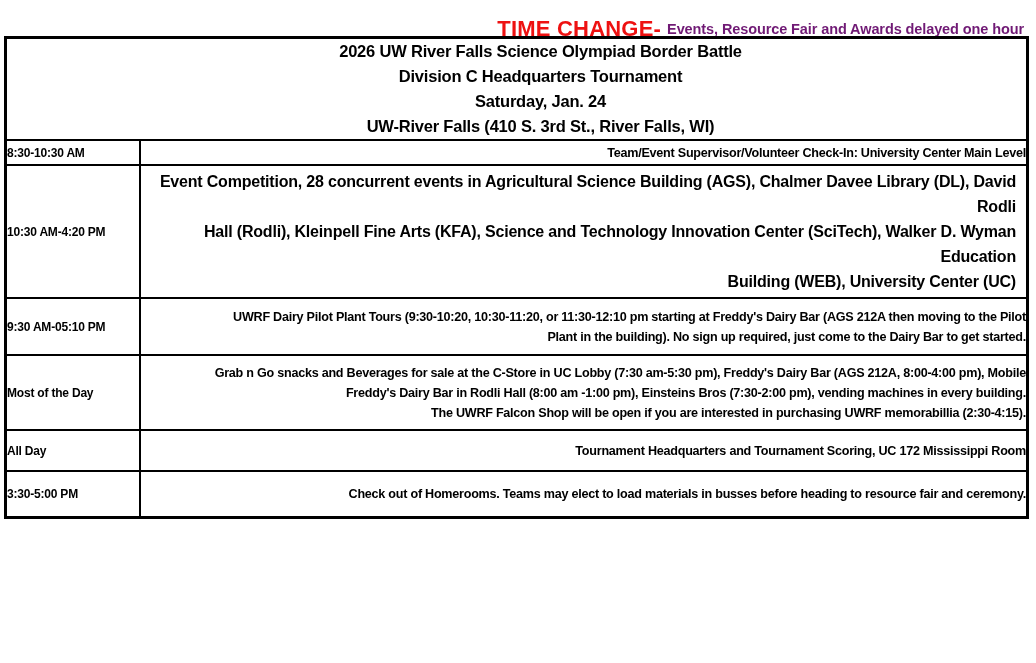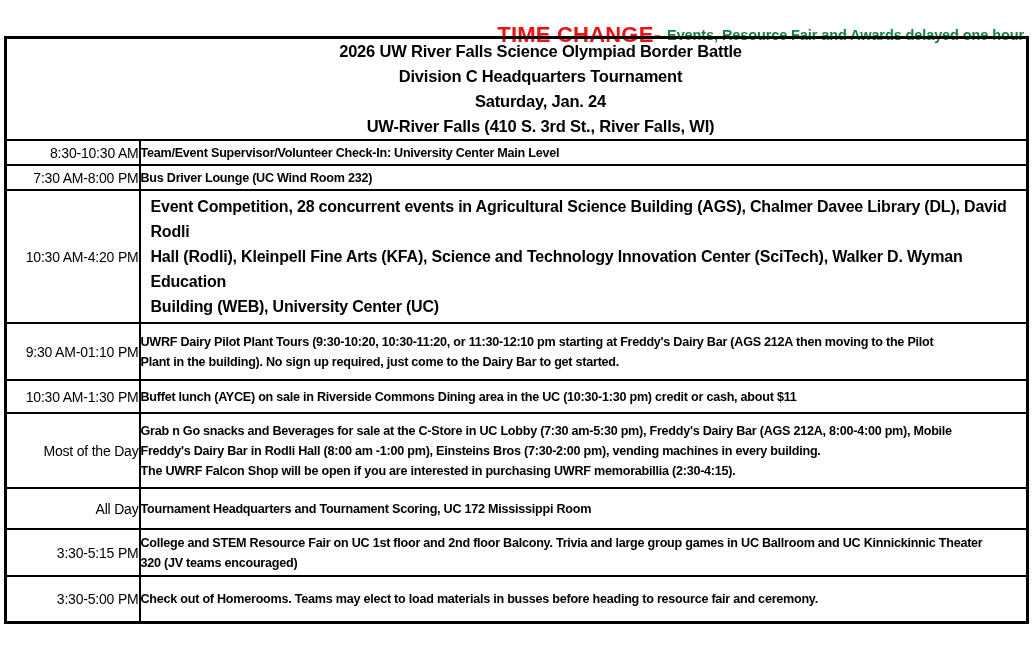--- a/index.html
+++ b/index.html
@@ -19,38 +19,38 @@
     position: relative;
     width: 1036px;
     height: 663px;
     box-sizing: border-box;
   }
 
   
   .banner {
     position: absolute;
     left: 0;
-    top: 18px;
+    top: 12px;
     width: 1030px;
     height: 34px;
     display: flex;
     align-items: center;
     justify-content: flex-end;
     padding-right: 6px;
     box-sizing: border-box;
     white-space: nowrap;
   }
   .banner-main {
     color: #ee1111;
     font-weight: bold;
     font-size: 22px;
     letter-spacing: 0.2px;
   }
   .banner-sub {
-    color: #15803d;
+    color: #701a75;
     font-weight: bold;
     font-size: 14.5px;
     margin-left: 6px;
     letter-spacing: -0.1px;
   }
 
   
   .sched {
     position: absolute;
     left: 4px;
@@ -76,32 +76,32 @@
   .title-line {
     font-weight: bold;
     font-size: 16.5px;
     line-height: 25px;
     letter-spacing: -0.2px;
     padding-left: 48px;
   }
 
   
   .time-cell {
-    text-align: right;
-    font-weight: normal;
-    font-size: 14px;
+    text-align: left;
+    font-weight: bold;
+    font-size: 12px;
     letter-spacing: -0.2px;
     padding: 4px 2px;
     vertical-align: top;
   }
   .time-cell.mid { vertical-align: middle; }
 
   
   .desc-cell {
-    text-align: left;
+    text-align: right;
     font-weight: bold;
     font-size: 12.6px;
     line-height: 20px;
     letter-spacing: -0.25px;
     padding: 4px 8px;
     vertical-align: top;
   }
   .desc-cell.mid { vertical-align: middle; }
   .desc-cell.big {
     font-size: 16px;
@@ -135,68 +135,49 @@
           <div class="title-line">UW-River Falls (410 S. 3rd St., River Falls, WI)</div>
         </td>
       </tr>
 
     <tr style="height: 25px;">
           <td class="time-cell mid">8:30-10:30 AM</td>
           <td class="desc-cell mid">
             <span class="desc-line">Team/Event Supervisor/Volunteer Check-In: University Center Main Level</span>
           </td>
         </tr>
-        <tr style="height: 25px;">
-          <td class="time-cell mid">7:30 AM-8:00 PM</td>
-          <td class="desc-cell mid">
-            <span class="desc-line">Bus Driver Lounge (UC Wind Room 232)</span>
-          </td>
-        </tr>
         <tr style="height: 82px;">
           <td class="time-cell">10:30 AM-4:20 PM</td>
           <td class="desc-cell big">
             <span class="desc-line">Event Competition, 28 concurrent events in Agricultural Science Building (AGS), Chalmer Davee Library (DL), David Rodli</span>
             <span class="desc-line">Hall (Rodli), Kleinpell Fine Arts (KFA), Science and Technology Innovation Center (SciTech), Walker D. Wyman Education</span>
             <span class="desc-line">Building (WEB), University Center (UC)</span>
           </td>
         </tr>
         <tr style="height: 57px;">
-          <td class="time-cell">9:30 AM-01:10 PM</td>
+          <td class="time-cell">9:30 AM-05:10 PM</td>
           <td class="desc-cell">
             <span class="desc-line">UWRF Dairy Pilot Plant Tours (9:30-10:20, 10:30-11:20, or 11:30-12:10 pm starting at Freddy's Dairy Bar (AGS 212A then moving to the Pilot</span>
             <span class="desc-line">Plant in the building). No sign up required, just come to the Dairy Bar to get started.</span>
-          </td>
-        </tr>
-        <tr style="height: 33px;">
-          <td class="time-cell mid">10:30 AM-1:30 PM</td>
-          <td class="desc-cell mid">
-            <span class="desc-line">Buffet lunch (AYCE) on sale in Riverside Commons Dining area in the UC (10:30-1:30 pm) credit or cash, about $11</span>
           </td>
         </tr>
         <tr style="height: 75px;">
           <td class="time-cell">Most of the Day</td>
           <td class="desc-cell">
             <span class="desc-line">Grab n Go snacks and Beverages for sale at the C-Store in UC Lobby (7:30 am-5:30 pm),  Freddy's Dairy Bar (AGS 212A, 8:00-4:00 pm), Mobile</span>
             <span class="desc-line">Freddy's Dairy Bar in Rodli Hall (8:00 am -1:00 pm), Einsteins Bros (7:30-2:00 pm), vending machines in every building.</span>
             <span class="desc-line">The UWRF Falcon Shop will be open if you are interested in purchasing UWRF memorabillia (2:30-4:15).</span>
           </td>
         </tr>
         <tr style="height: 41px;">
           <td class="time-cell mid">All Day</td>
           <td class="desc-cell mid">
             <span class="desc-line">Tournament Headquarters and Tournament Scoring, UC 172 Mississippi Room</span>
           </td>
         </tr>
-        <tr style="height: 47px;">
-          <td class="time-cell">3:30-5:15 PM</td>
-          <td class="desc-cell">
-            <span class="desc-line">College and STEM Resource Fair on UC 1st floor and 2nd floor Balcony. Trivia and large group games in UC Ballroom and UC Kinnickinnic Theater</span>
-            <span class="desc-line">320 (JV teams encouraged)</span>
-          </td>
-        </tr>
         <tr style="height: 46px;">
           <td class="time-cell">3:30-5:00 PM</td>
           <td class="desc-cell">
             <span class="desc-line">Check out of Homerooms. Teams may elect to load materials in busses before heading to resource fair and ceremony.</span>
           </td>
         </tr>
       </tbody>
   </table>
 
 </div>

